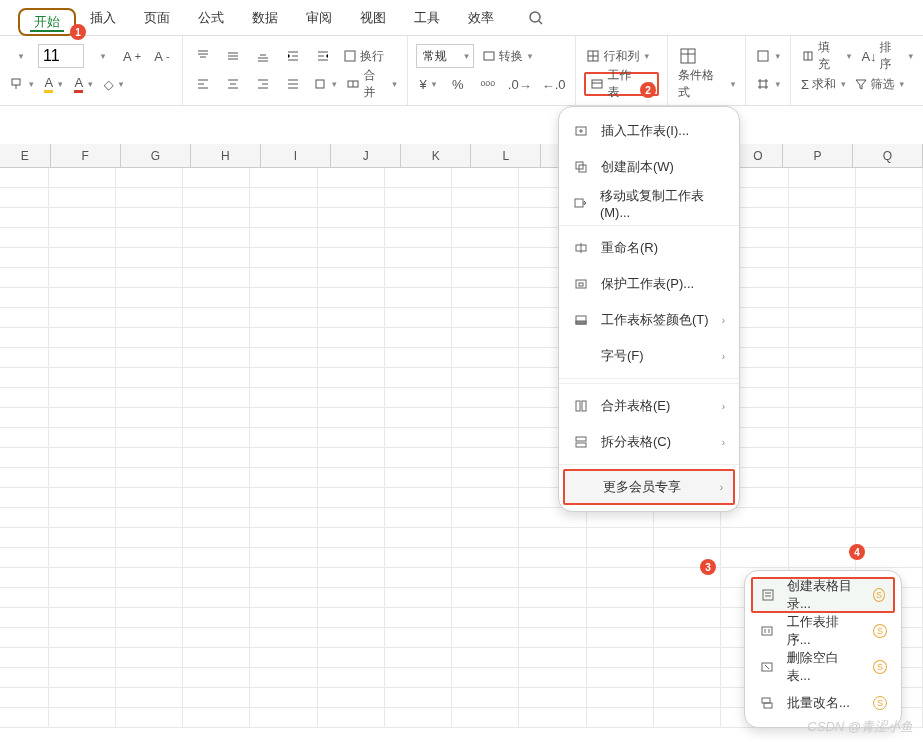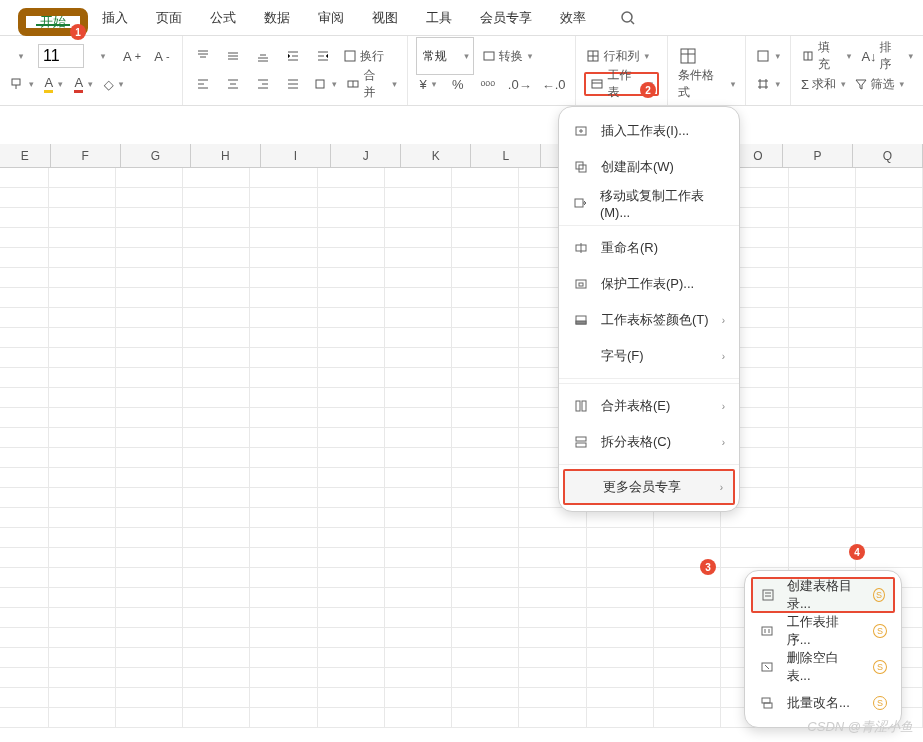--- a/index.html
+++ b/index.html
@@ -26,21 +26,21 @@
       padding: 0 14px;
       height: 36px;
       display: flex;
       align-items: center;
       cursor: pointer;
       color: #333;
       position: relative;
     }
     .menu-tab.active {
       color: #1a7f37;
-      border: 8px solid #a16207;
+      border: 2px solid #a16207;
       border-radius: 8px;
       height: 28px;
       margin-top: 9px;
     }
     .menu-tab.active::after {
       content: "";
       position: absolute;
       bottom: 2px;
       left: 10px;
       right: 10px;
@@ -87,21 +87,21 @@
       width: 46px;
       height: 24px;
       border: 1px solid #ccc;
       padding: 0 4px;
       font-size: 16px;
     }
     .dd-arrow { font-size: 9px; color: #888; margin-left: 2px; }
     .label-text { font-size: 12px; }
     .select-box {
       border: 1px solid #ccc;
-      height: 38px;
+      height: 24px;
       padding: 0 18px 0 6px;
       display: inline-flex;
       align-items: center;
       font-size: 12px;
       position: relative;
     }
     .select-box::after {
       content: "▾";
       position: absolute;
       right: 4px;
@@ -258,21 +258,20 @@
 
 <div class="menu-tabs">
   <div class="menu-tab active">开始</div>
   <div class="menu-tab">插入</div>
   <div class="menu-tab">页面</div>
   <div class="menu-tab">公式</div>
   <div class="menu-tab">数据</div>
   <div class="menu-tab">审阅</div>
   <div class="menu-tab">视图</div>
   <div class="menu-tab">工具</div>
-  <div class="menu-tab">会员专享</div>
   <div class="menu-tab">效率</div>
   <div class="search-icon-wrap">
     <svg width="16" height="16" viewBox="0 0 16 16" fill="none" stroke="currentColor" stroke-width="1.5">
         <circle cx="7" cy="7" r="5"></circle>
         <line x1="11" y1="11" x2="14" y2="14"></line>
       </svg>
   </div>
 </div>
 <div class="badge" style="top:24px;left:70px;">1</div>
 

